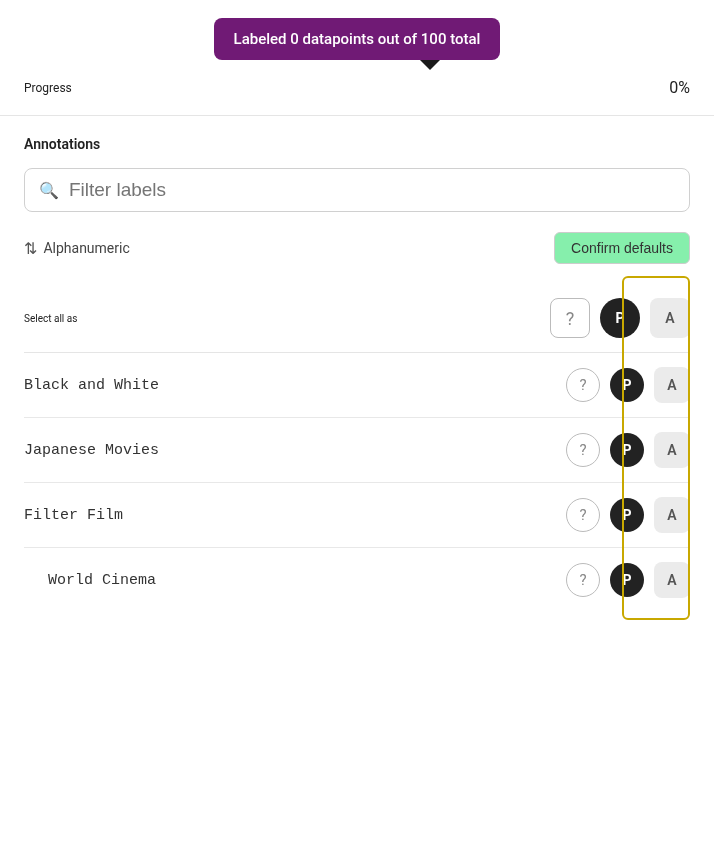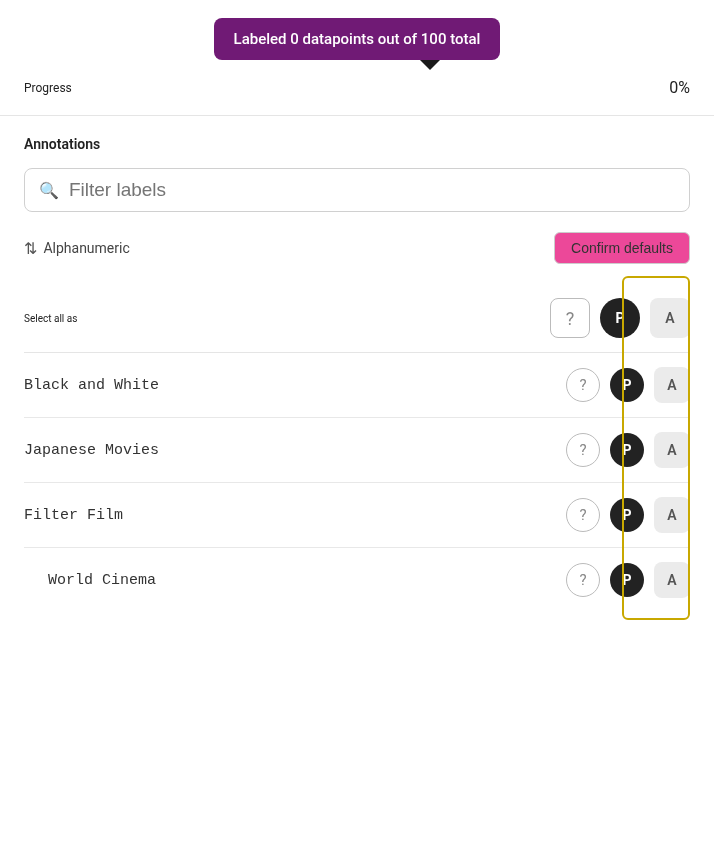--- a/index.html
+++ b/index.html
@@ -116,21 +116,21 @@
       font-size: 16px;
       color: #555;
     }
 
     .confirm-btn {
       border: 1.5px solid #ccc;
       border-radius: 6px;
       padding: 7px 16px;
       font-size: 14px;
       color: #333;
-      background: #ec4899;
+      background: #86efac;
       cursor: pointer;
     }
 
     
     .annotations-table {
       width: 100%;
       position: relative;
     }
 
     

